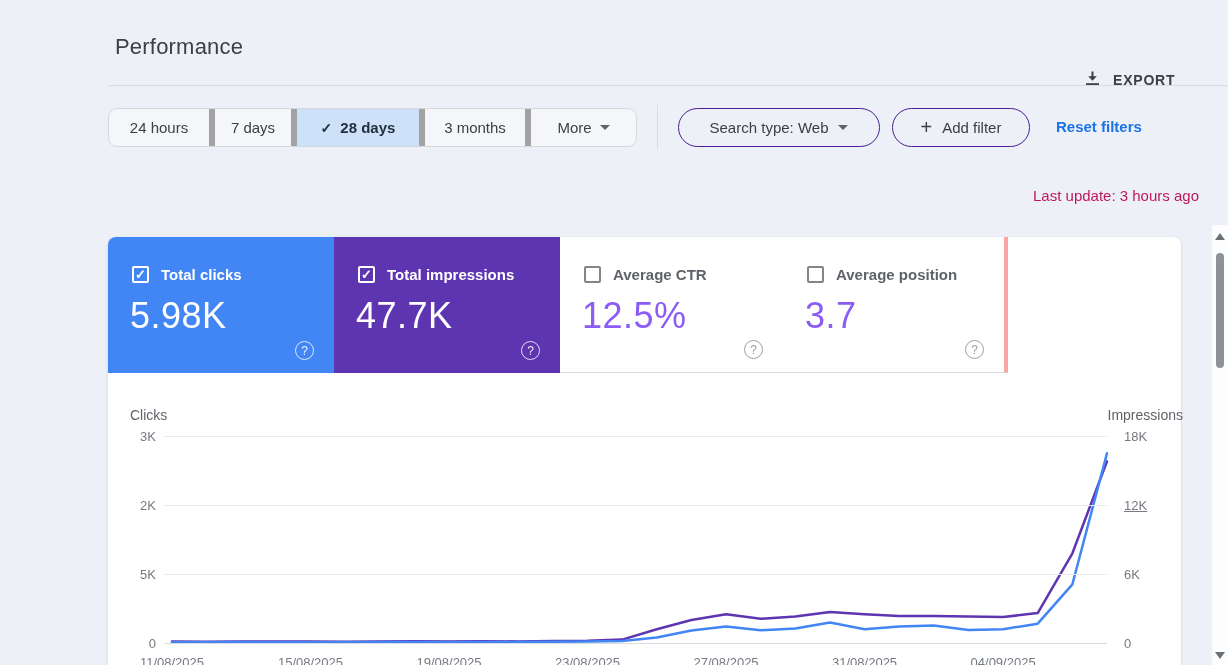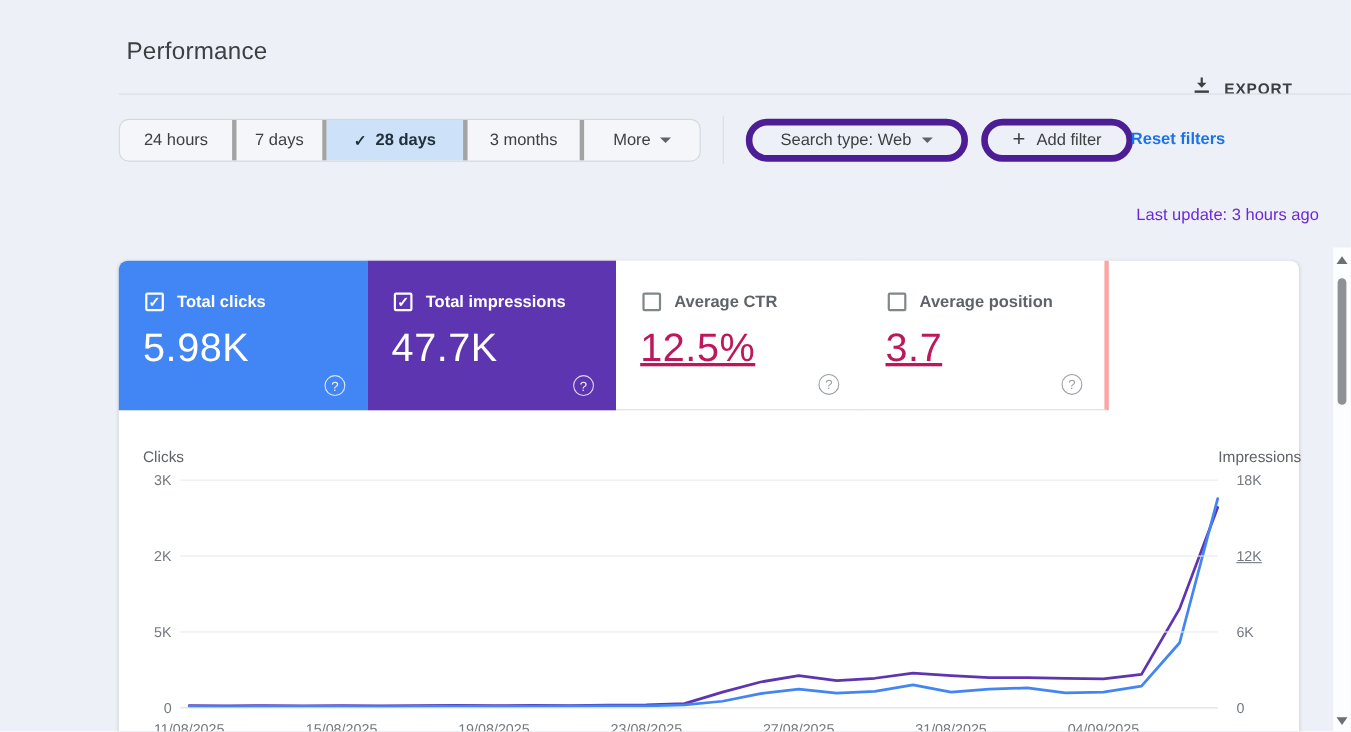--- a/index.html
+++ b/index.html
@@ -10,45 +10,45 @@
 
   .page-title { position:absolute; left:115px; top:34px; font-size:22px; color:#3c4043; letter-spacing:0.2px; }
 
   .export-btn { position:absolute; left:1084px; top:34px; height:28px; display:flex; align-items:center; gap:12px; cursor:pointer;margin-top:32px; }
   .export-btn .label { font-size:14px; font-weight:bold; color:#3c4043; letter-spacing:0.8px; }
 
   .header-divider { position:absolute; left:108px; top:85px; width:1120px; height:1px; background:#d9dde3; }
 
   
   .segmented { position:absolute; left:108px; top:108px; height:39px; display:flex; border:1px solid #d5d9de; border-radius:9px; overflow:hidden; background:#f4f6fa; }
-  .seg-btn { display:flex; align-items:center; justify-content:center; gap:8px; font-size:15px; color:#3c4043; border-right:4px solid #a3a3a3; cursor:pointer; background:transparent; }
+  .seg-btn { display:flex; align-items:center; justify-content:center; gap:8px; font-size:15px; color:#3c4043; border-right:6px solid #a3a3a3; cursor:pointer; background:transparent; }
   .seg-btn:last-child { border-right:none; }
   .seg-btn.selected { background:#cde2f8; color:#22303e; font-weight:bold; }
   .seg-check { font-size:14px; color:#22303e; }
   .caret { width:0; height:0; border-left:5px solid transparent; border-right:5px solid transparent; border-top:5px solid #5f6368; display:inline-block; }
 
   .vdivider { position:absolute; left:657px; top:105px; width:1px; height:44px; background:#d9dde3; }
 
-  .pill { position:absolute; top:108px; height:39px; border:6px solid #4c1d95; border-radius:20px; display:flex; align-items:center; justify-content:center; gap:10px; font-size:15px; color:#3c4043; cursor:pointer; }
+  .pill { position:absolute; top:108px; height:39px; border:1px solid #4c1d95; border-radius:20px; display:flex; align-items:center; justify-content:center; gap:10px; font-size:15px; color:#3c4043; cursor:pointer; }
   .pill-searchtype { left:678px; width:202px; }
   .pill-addfilter { left:892px; width:138px; }
   .plus-icon { font-size:20px; font-weight:400; color:#3c4043; line-height:1; margin-top:-2px; }
 
-  .reset-filters { position:absolute; left:1028px; top:118px; font-size:15px; font-weight:bold; color:#1a73e8; cursor:pointer; }
-
-  .last-update { position:absolute; right:29px; top:187px; font-size:15px; color:#6d28d9; }
+  .reset-filters { position:absolute; left:1056px; top:118px; font-size:15px; font-weight:bold; color:#1a73e8; cursor:pointer; }
+
+  .last-update { position:absolute; right:29px; top:187px; font-size:15px; color:#be185d; }
 
   
   .panel { position:absolute; left:108px; top:237px; width:1073px; height:428px; background:#ffffff; border-radius:8px 8px 0 0; box-shadow:0 1px 3px rgba(60,64,67,0.18); }
 
   .cards { position:absolute; left:0; top:0; height:136px; display:flex; }
   .metric-card { position:relative; height:136px; cursor:pointer; background:#fff; }
   .metric-card.colored .card-label, .metric-card.colored .card-value { color:#ffffff; }
   .metric-card.white .card-label { color:#5f6368; }
-  .metric-card.white .card-value { color:#be185d;text-decoration:underline; }
+  .metric-card.white .card-value { color:#8b5cf6; }
   .metric-card.first { border-radius:8px 0 0 0; }
   .metric-card.white { border-bottom:1px solid #dadce0; }
   .metric-card.white.bordered-right { border-right:4px solid #fca5a5; }
   .card-label-row { position:absolute; left:24px; top:29px; display:flex; align-items:center; gap:12px; }
   .card-label { font-size:15px; font-weight:bold; white-space:nowrap; }
   .checkbox { width:17px; height:17px; border-radius:2px; display:flex; align-items:center; justify-content:center; }
   .checkbox.checked-white { border:2px solid #ffffff; }
   .checkbox.checked-white .mark { color:#fff; font-size:13px; font-weight:bold; line-height:1; }
   .checkbox.unchecked { border:2px solid #80868b; }
   .card-value { position:absolute; left:22px; top:58px; font-size:36px; letter-spacing:0.5px; }

